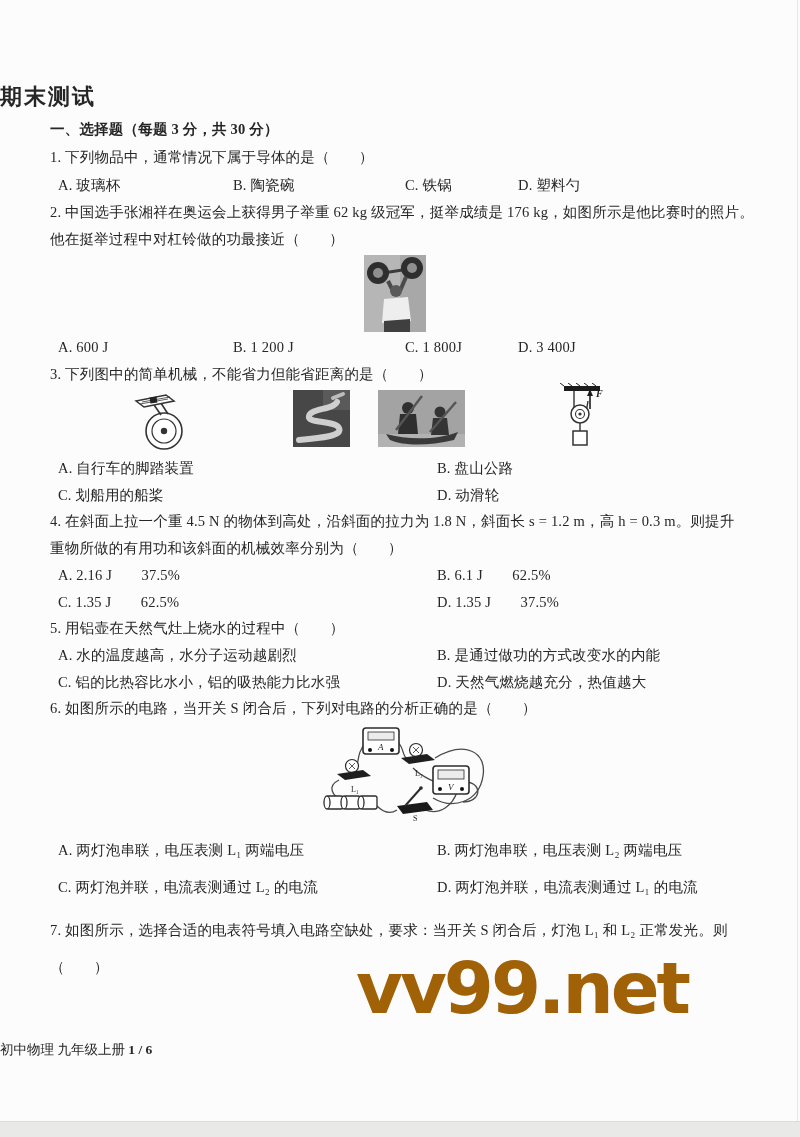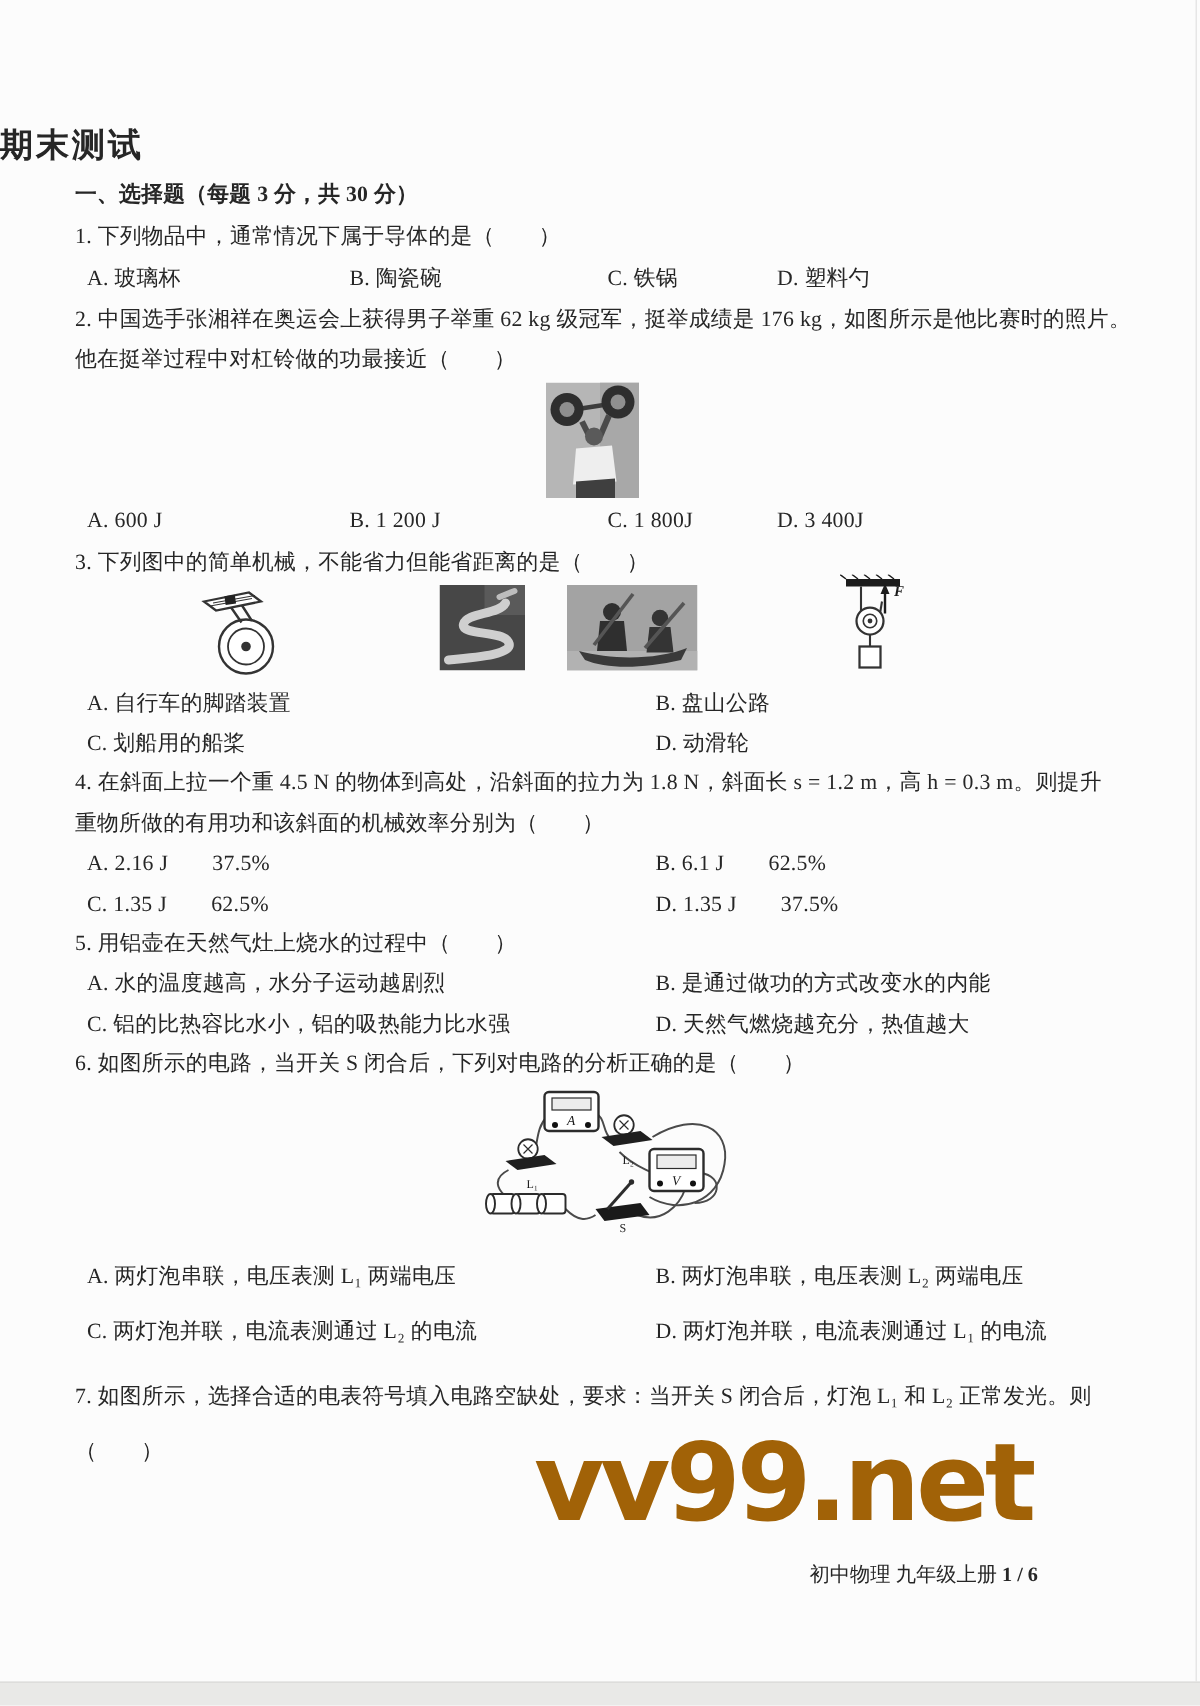--- a/index.html
+++ b/index.html
@@ -12,21 +12,21 @@
          font-size:22px;font-weight:bold;letter-spacing:2px;}
   .row{position:absolute;left:0;width:644px;height:22px;}
   .row span{position:absolute;font-size:14.5px;white-space:pre;letter-spacing:0.2px;}
   .c1{left:58px;} .c2{left:233px;} .c3{left:405px;} .c4{left:518px;}
   .ca{left:58px;} .cb{left:405px;margin-left:32px;}
   .fig{position:absolute;}
   .photo-frame{display:block;}
   .watermark{position:absolute;left:356px;top:952px;z-index:1;
              font-family:"DejaVu Sans",sans-serif;font-weight:bold;
              font-size:72px;line-height:1;color:#a16207;letter-spacing:-3px;}
-  .footer{position:absolute;top:1041px;left:0;width:692px;text-align:right;
+  .footer{position:absolute;top:1041px;left:0;width:692px;text-align:left;
           font-size:13.5px;z-index:2;white-space:pre;}
   .footer .pg{font-weight:bold;}
   .right-edge{position:absolute;top:0;bottom:16px;right:2px;width:1px;background:#e6e6e6;}
   .bottom-band{position:absolute;left:0;top:1121px;width:800px;height:16px;
                background:#e9e9e7;border-top:1px solid #dddddb;box-sizing:border-box;}
   svg text{font-family:"Liberation Serif","DejaVu Serif",serif;}
 </style>
 </head>
 <body>
 

